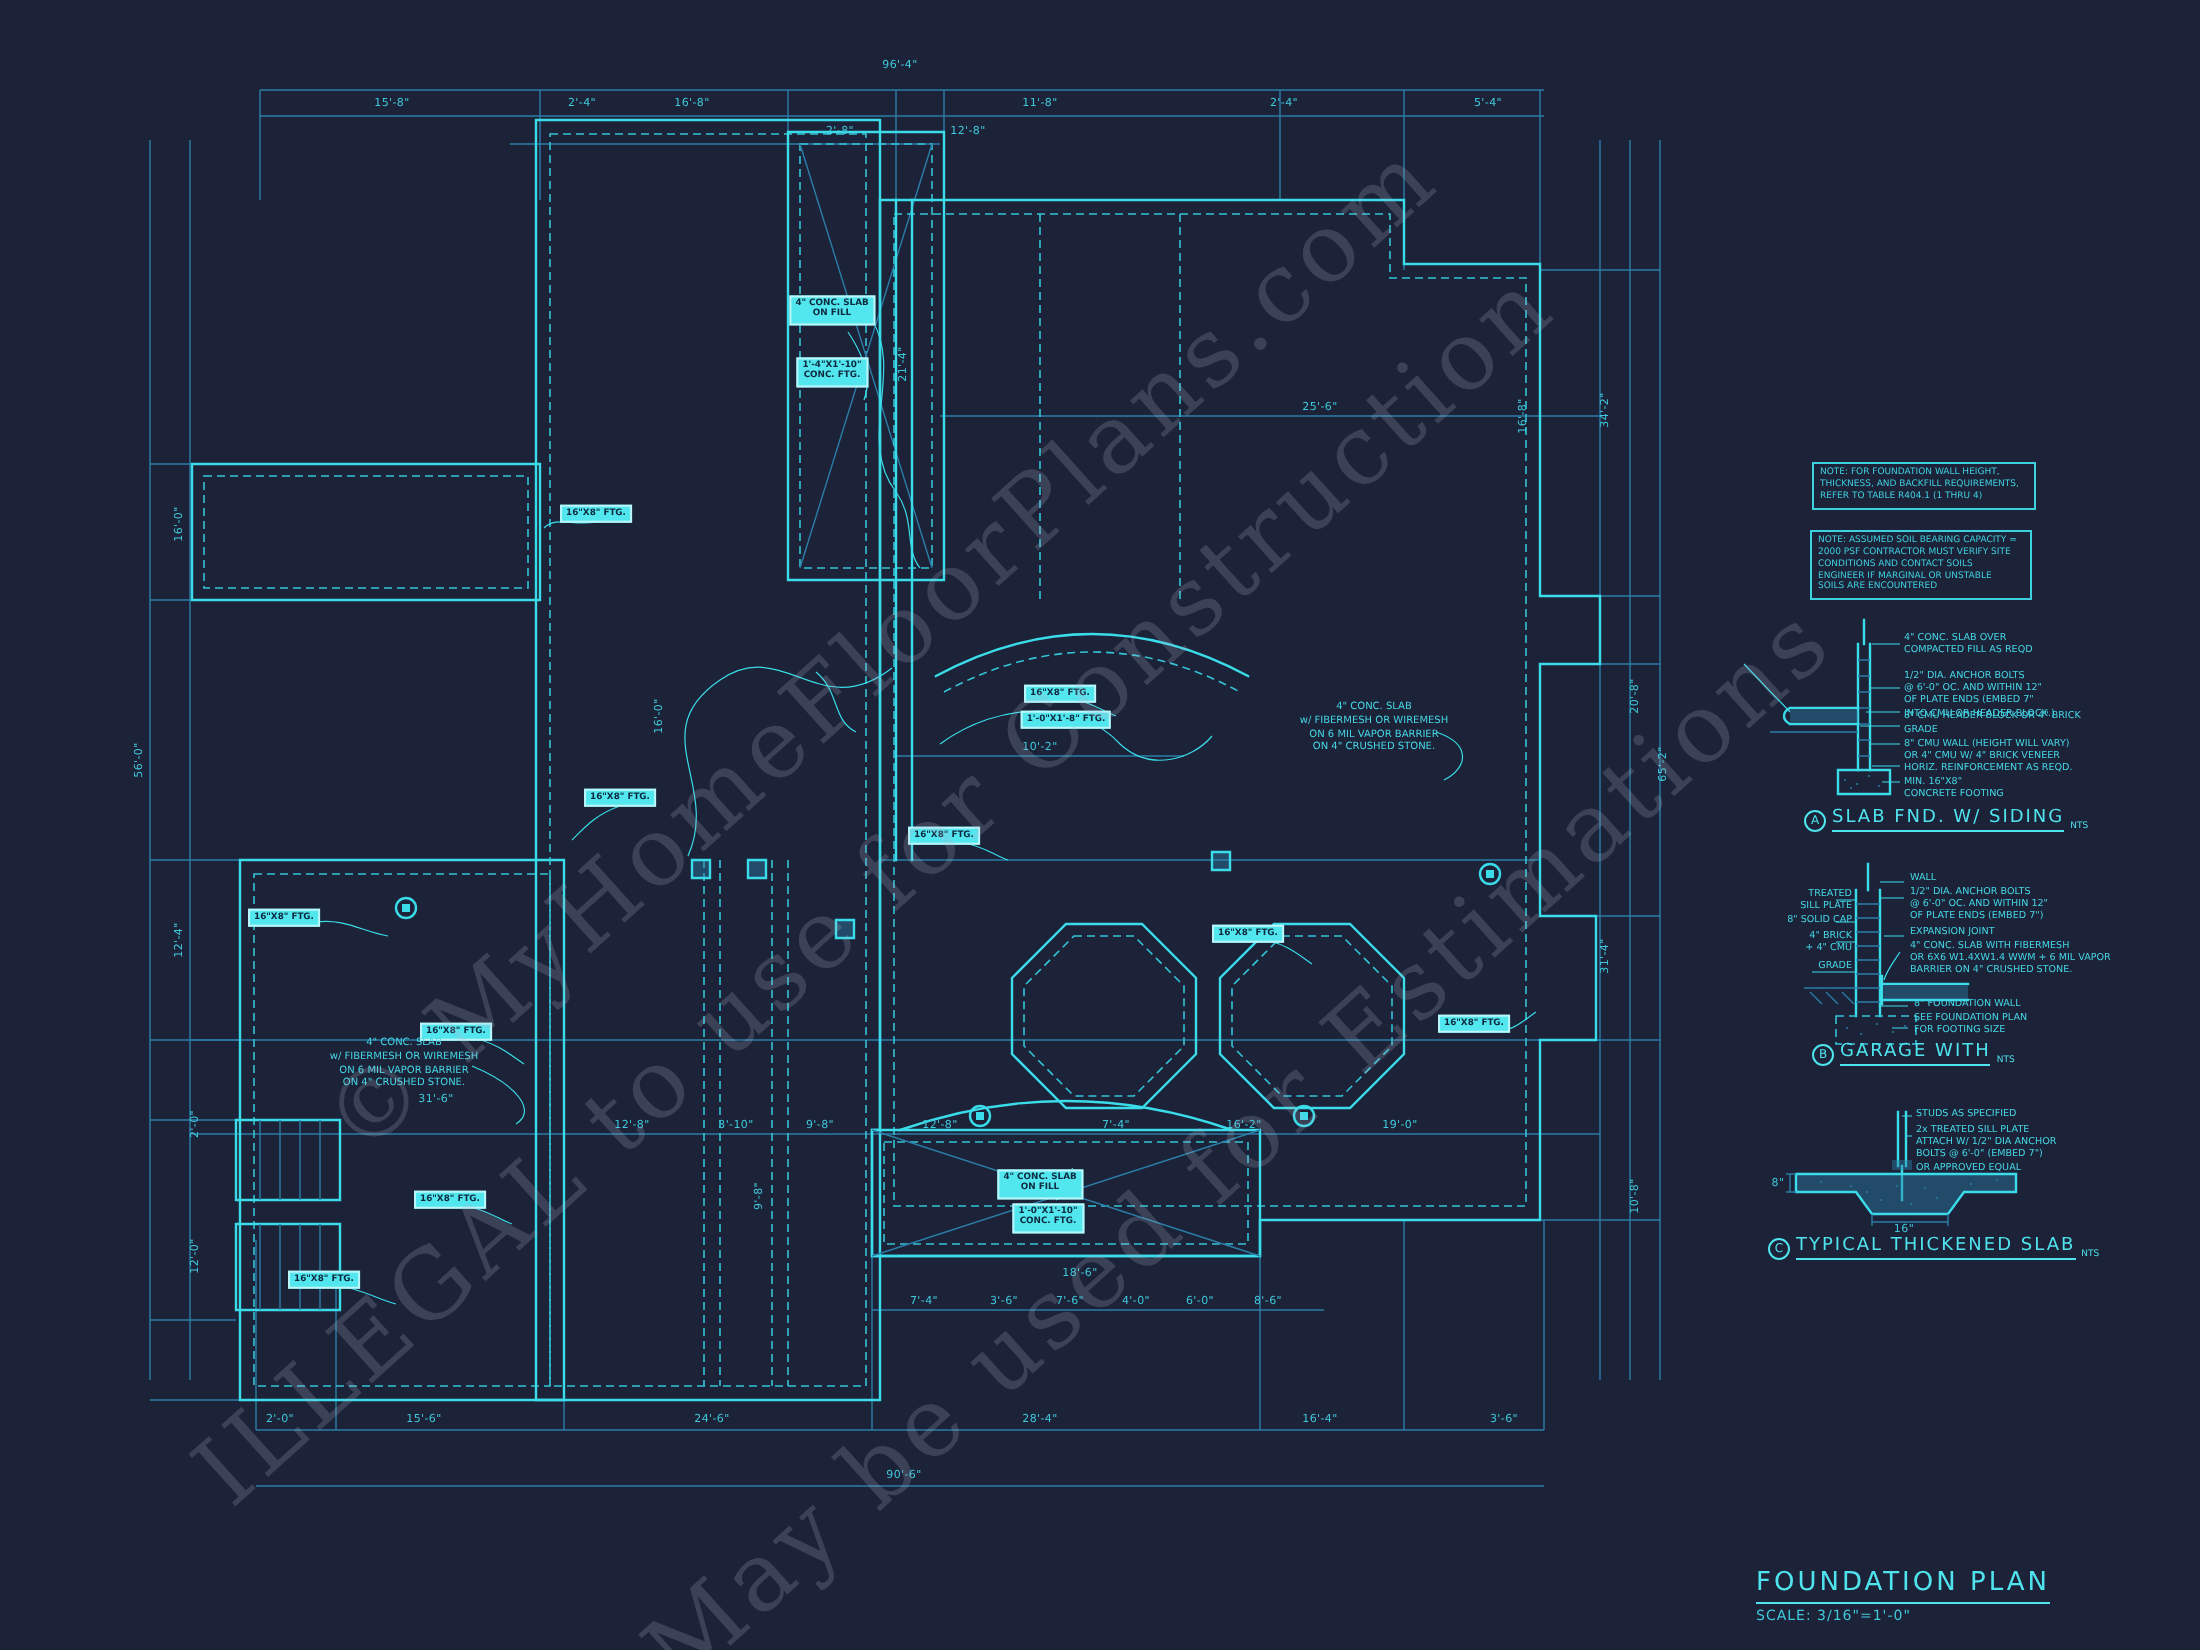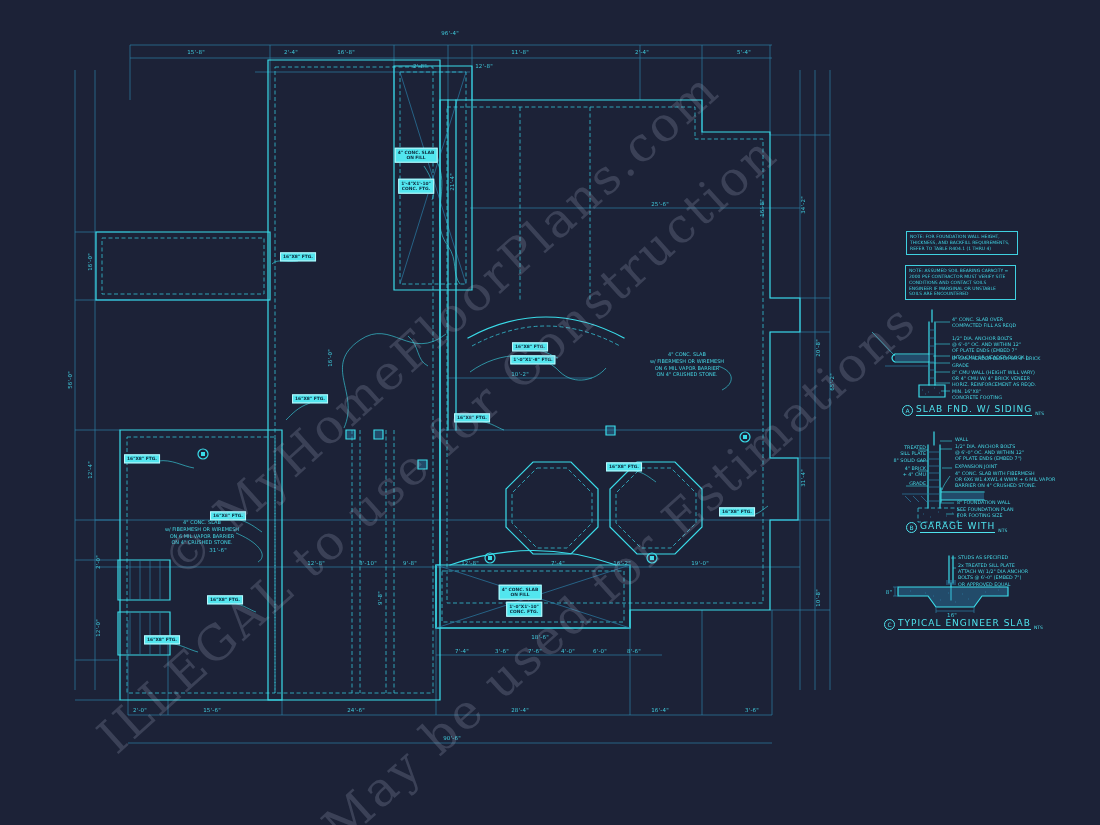--- a/index.html
+++ b/index.html
@@ -273,22 +273,26 @@
     <span class="det-name">SLAB FND. W/ SIDING</span>
     <span class="det-nts">NTS</span>
   </div>
   <div class="det-title" style="left:906px;top:521px;">
     <span class="det-circ">B</span>
     <span class="det-name">GARAGE WITH</span>
     <span class="det-nts">NTS</span>
   </div>
   <div class="det-title" style="left:884px;top:618px;">
     <span class="det-circ">C</span>
-    <span class="det-name">TYPICAL ENGINEER SLAB</span>
+    <span class="det-name">TYPICAL THICKENED SLAB</span>
     <span class="det-nts">NTS</span>
   </div>
 
+  <div class="titleblock">
+    <div class="tb-title">FOUNDATION PLAN</div>
+    <div class="tb-scale">SCALE: 3/16"=1'-0"</div>
+  </div>
 
   <div class="wm wm1">© MyHomeFloorPlans.com</div>
   <div class="wm wm2">ILLEGAL to use for Construction</div>
   <div class="wm wm3">May be used for Estimations</div>
 
 </div>
 
 </body></html>

